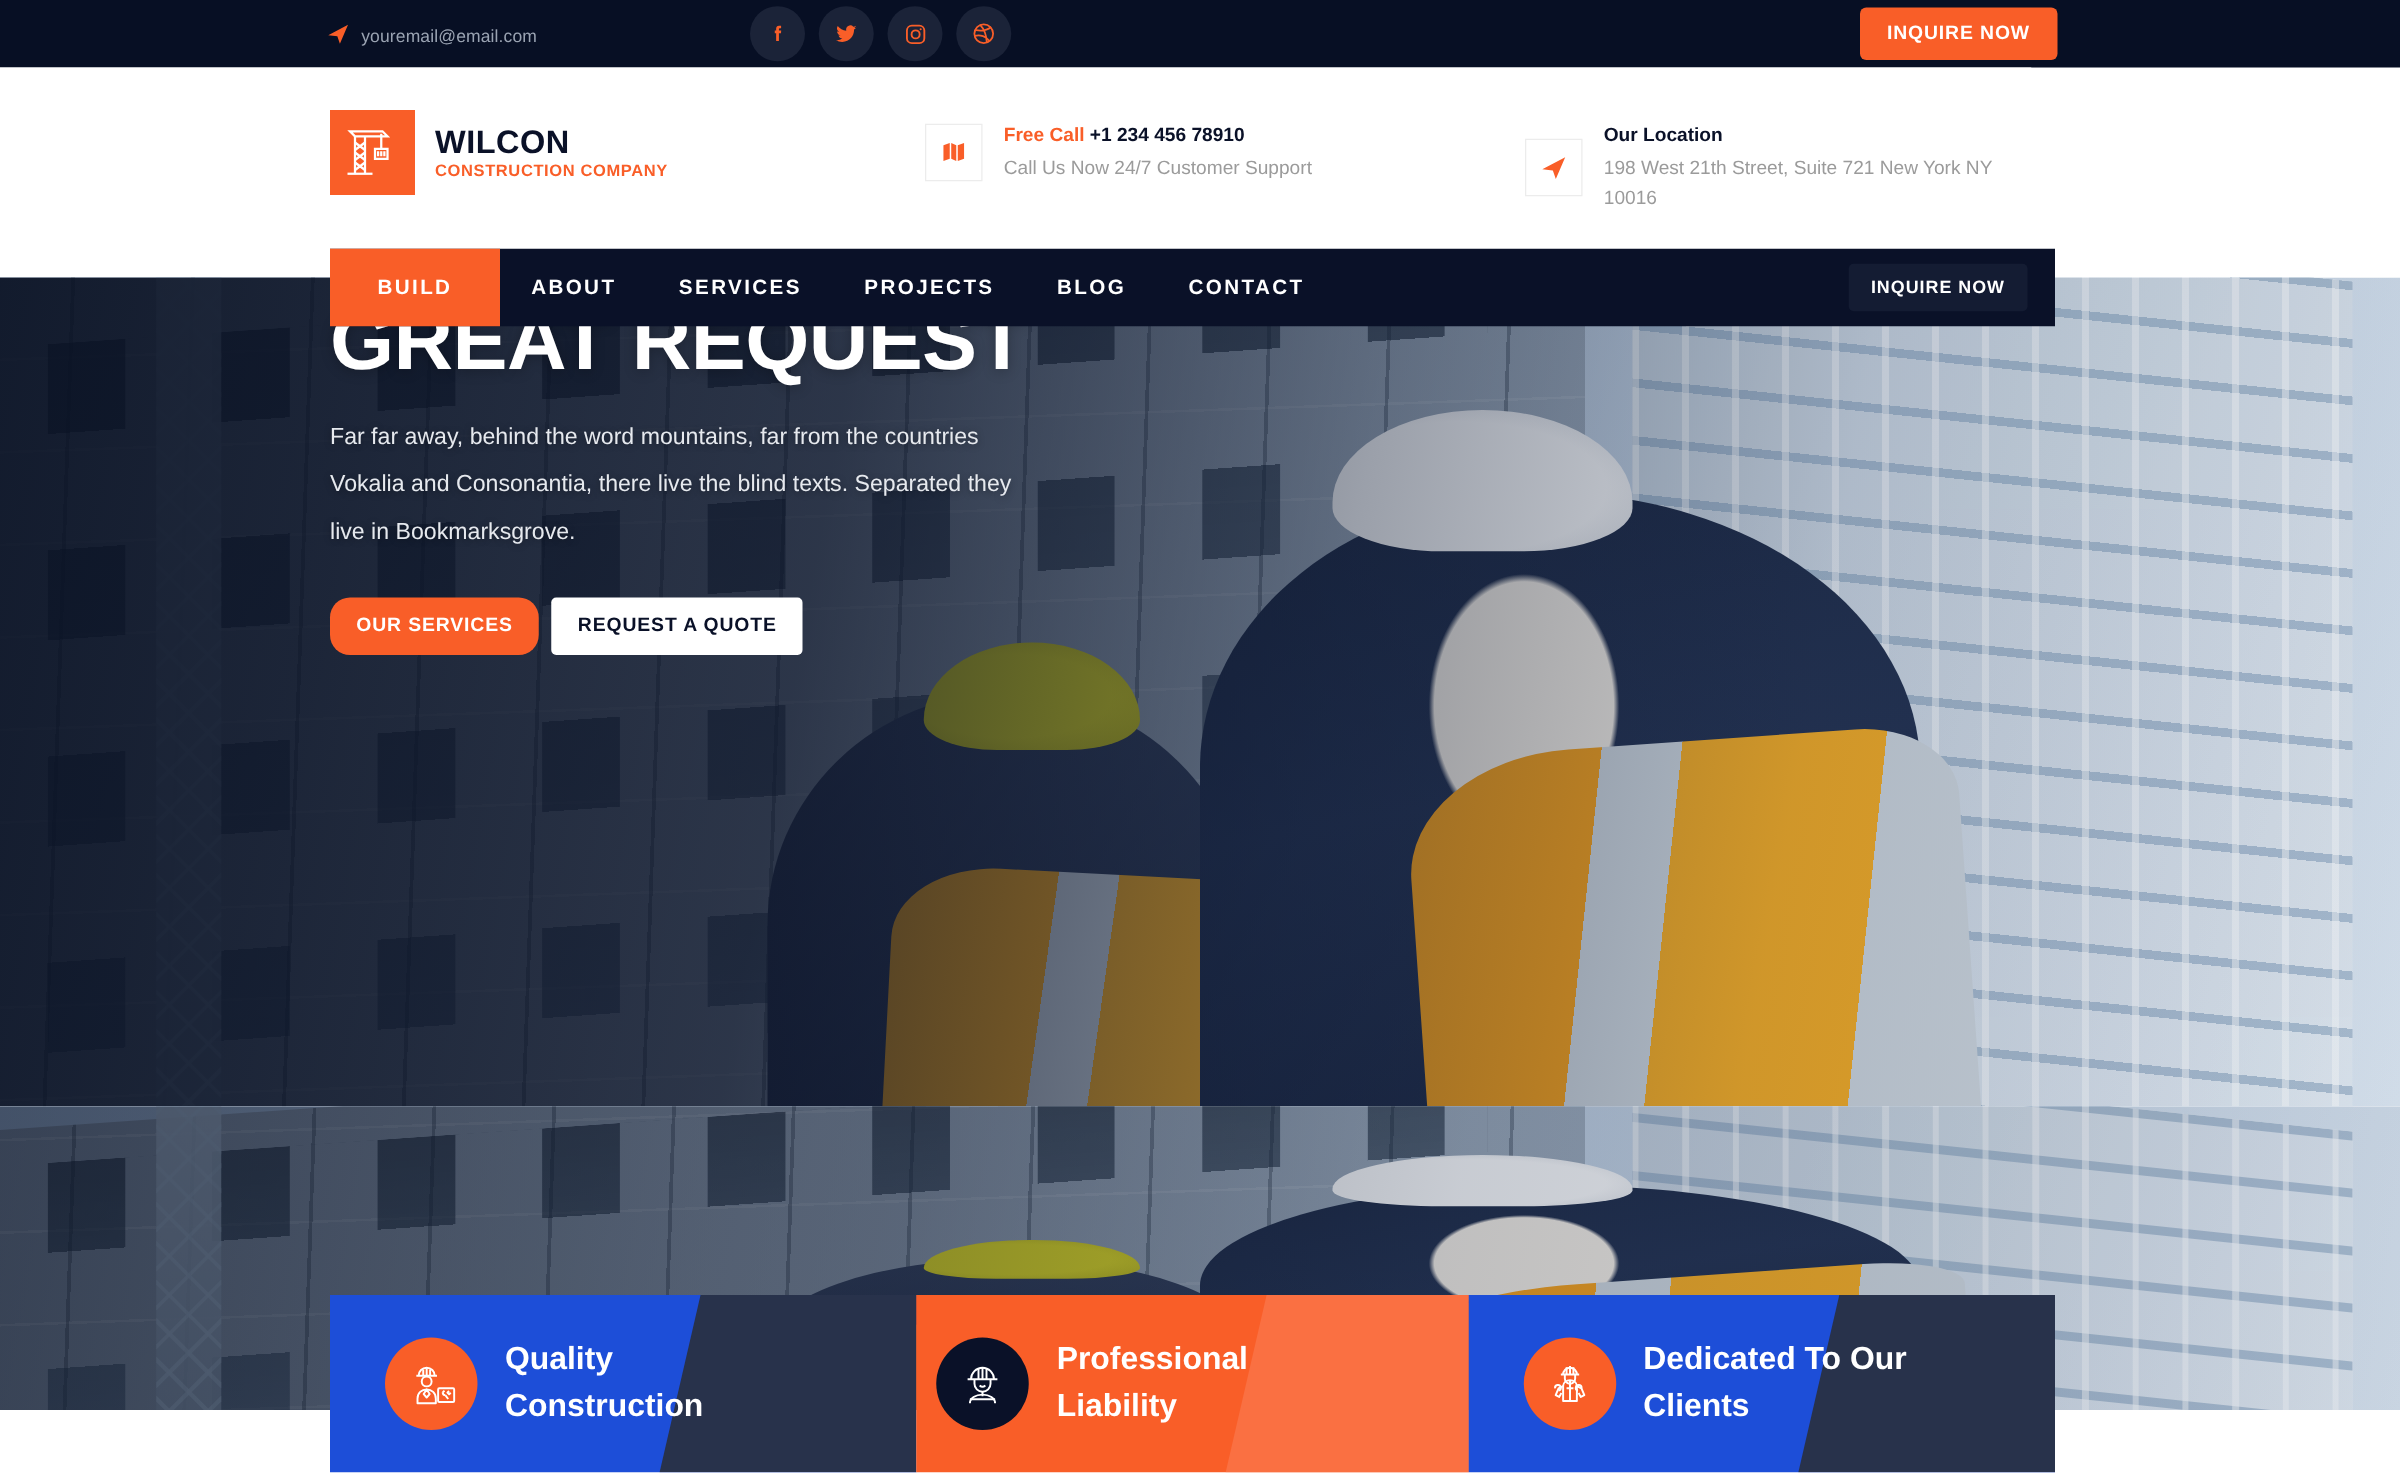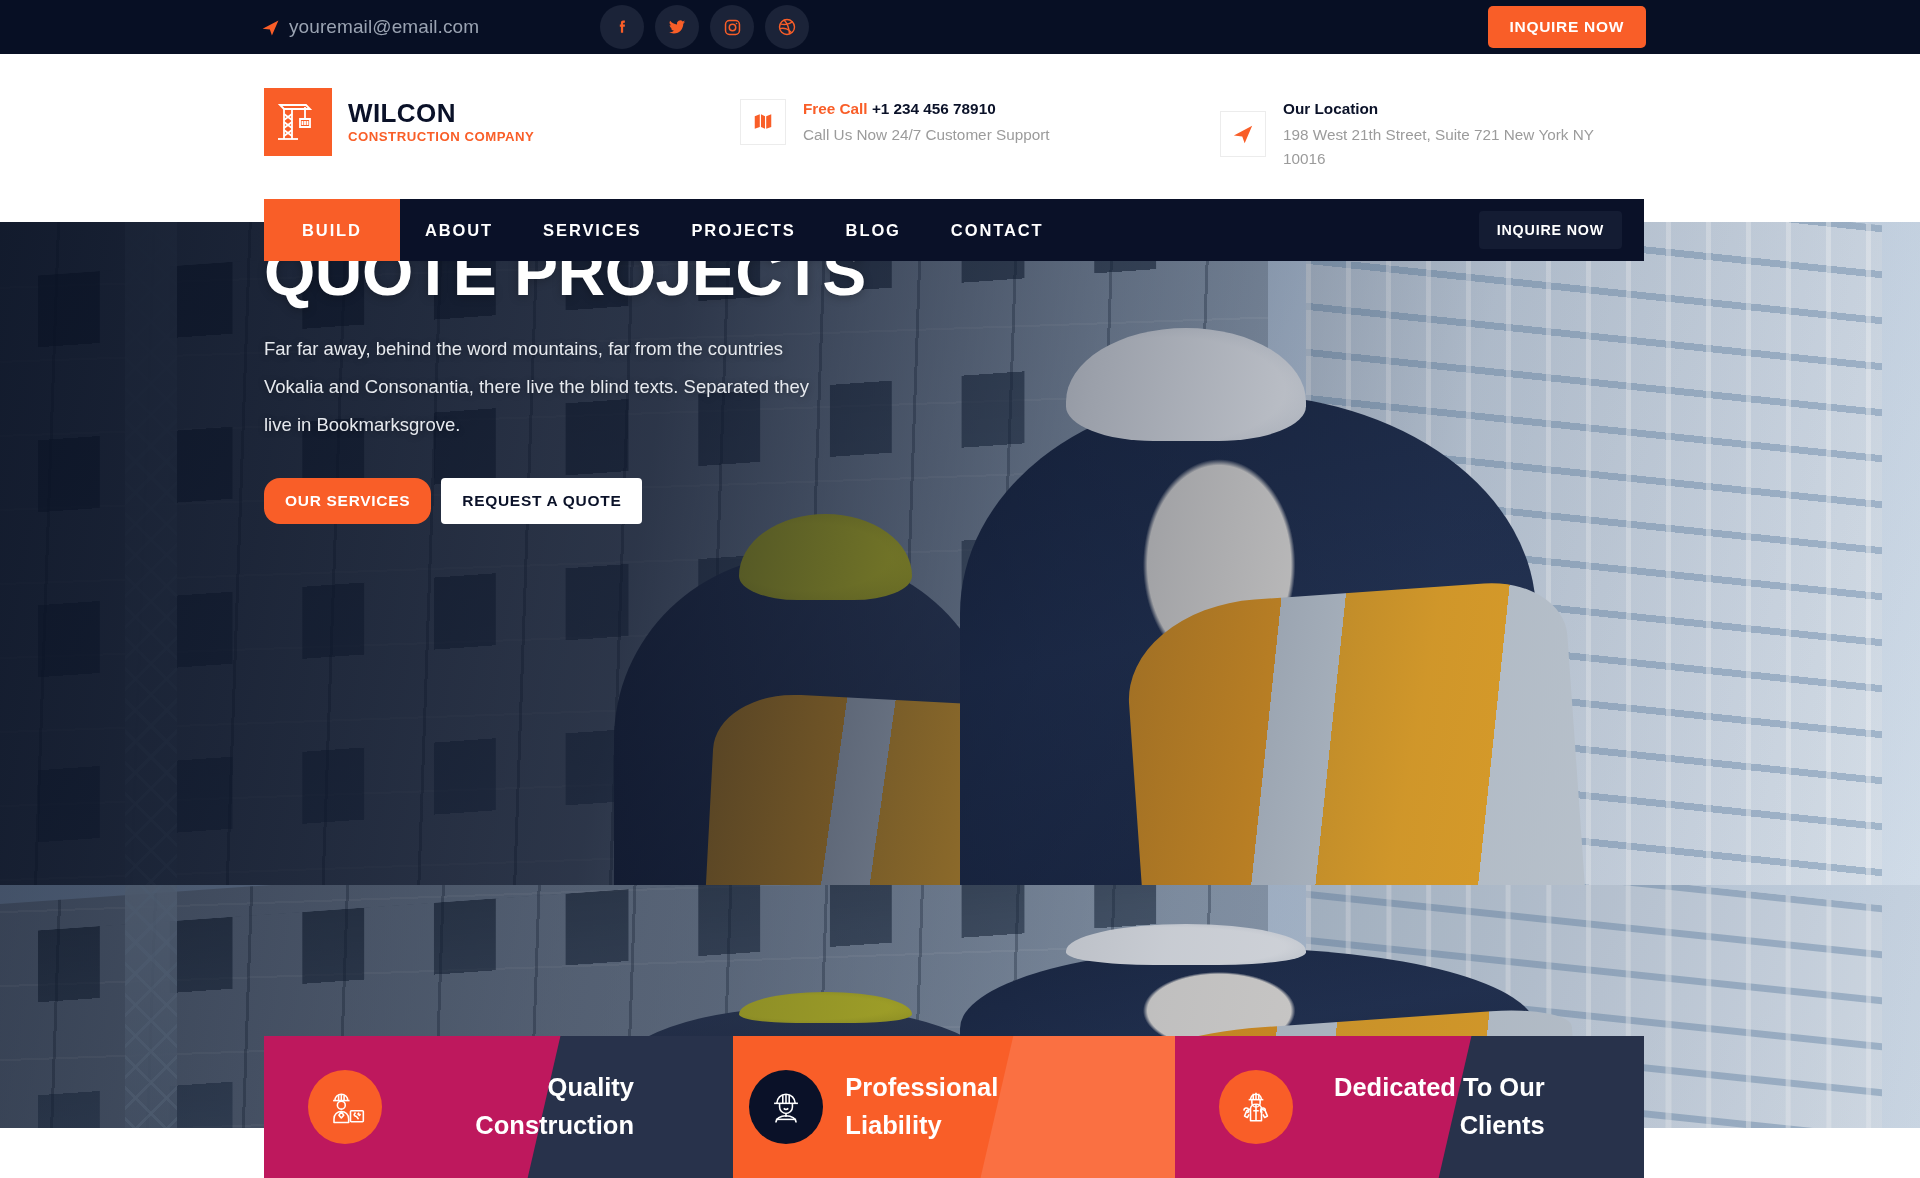--- a/index.html
+++ b/index.html
@@ -11,22 +11,22 @@
   }
   .page { position:relative; width:1920px; height:1178px; background:#fff; }
 
   
   .topbar {
     position:absolute; top:0; left:0; width:1920px; height:54px;
     background:#070f24; display:flex; align-items:center;
   }
   .tb-email {
     position:absolute; left:261px; top:50%; transform:translateY(-50%);
-    display:flex; align-items:center; gap:9px;
-    color:#9aa3b2; font-size:19px; letter-spacing:.1px;
+    display:flex; align-items:flex-end; gap:9px;
+    color:#9aa3b2; font-size:14px; letter-spacing:.1px;
   }
   .tb-email .ico { color:#f95e28; display:flex; }
   .socials {
     position:absolute; left:600px; top:50%; transform:translateY(-50%);
     display:flex; gap:11px;
   }
   .soc {
     width:44px; height:44px; border-radius:50%;
     background:#1b2338; display:flex; align-items:center; justify-content:center;
     color:#f95e28;
@@ -211,21 +211,21 @@
 
   
   .cards {
     position:absolute; left:264px; top:1036px; width:1380px; height:142px;
     display:flex; z-index:20;
   }
   .card {
     position:relative; flex:1 1 0; display:flex; align-items:center;
     gap:22px; padding-left:44px; overflow:hidden;
   }
-  .card.dark  { background:#be185d;text-align:right; }
+  .card.dark  { background:#1d4ed8; }
   .card.light { background:#f95e28;padding-left:16px; }
   .card .slab {
     position:absolute; right:0; top:0; width:48%; height:100%;
     transform:skewX(-13deg) translateX(16%);
   }
   .card.dark  .slab { background:#28324b; }
   .card.light .slab { background:#fa7042; }
   .card-ico {
     position:relative; z-index:2;
     width:74px; height:74px; border-radius:50%;
@@ -365,21 +365,21 @@
         <div class="vest-b"></div>
       <div class="worker-a"></div>
         <div class="helmet-w"></div>
         <div class="vest-a"></div>
       <div class="tint"></div>
     </div>
   </div>
 
   <div class="hero-content">
     <h1 class="hero-h1">
-      <div>QUOTE PROJECTS</div>
+      <div>GREAT REQUEST</div>
     </h1>
     <p class="hero-p">Far far away, behind the word mountains, far from the countries Vokalia and Consonantia, there live the blind texts. Separated they live in Bookmarksgrove.</p>
     <div class="hero-btns">
       <button class="btn-primary">OUR SERVICES</button>
       <button class="btn-light">REQUEST A QUOTE</button>
     </div>
   </div>
 
   <div class="cards">
 

